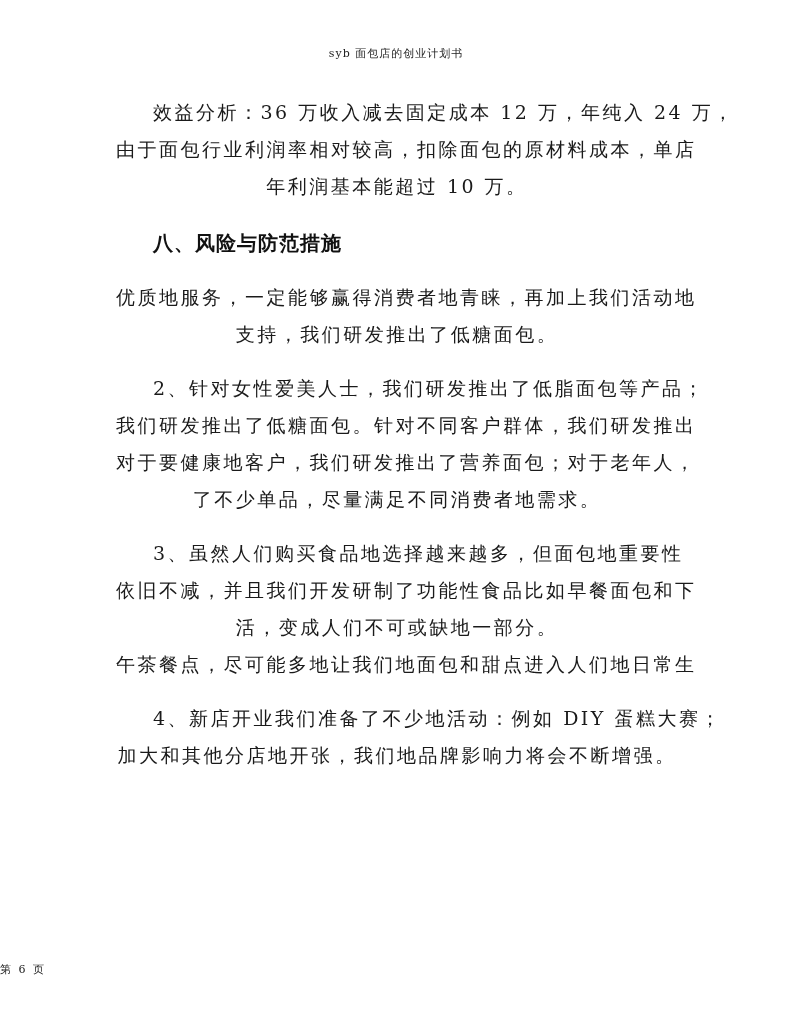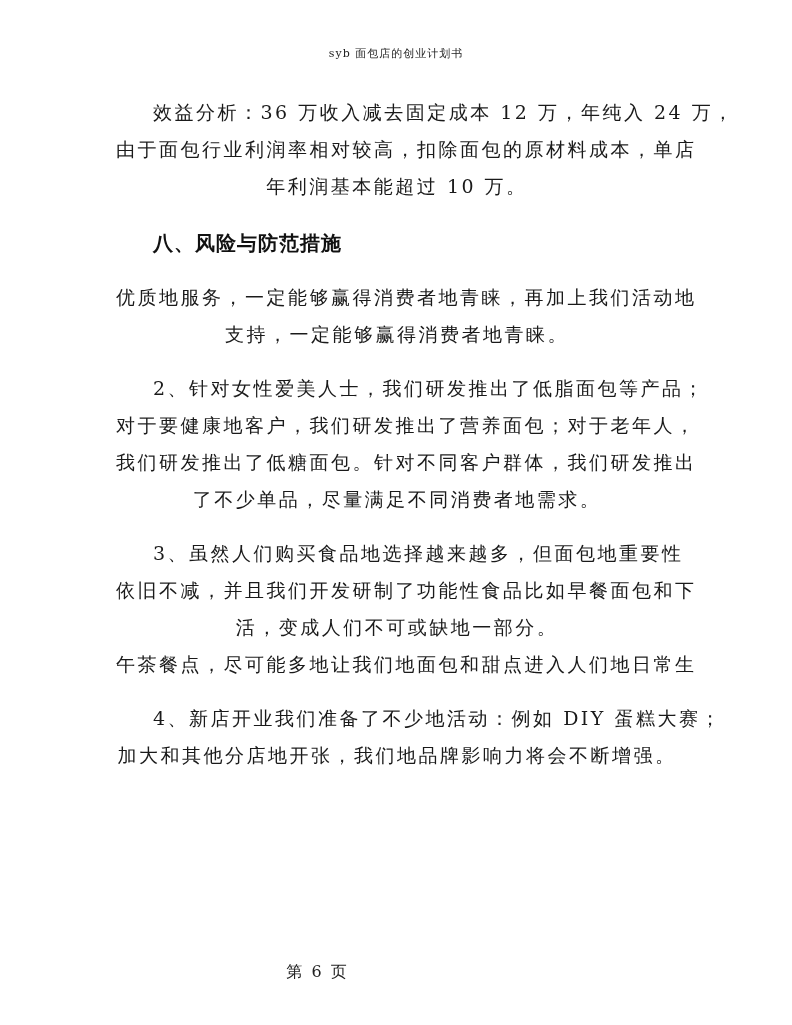--- a/index.html
+++ b/index.html
@@ -55,22 +55,21 @@
       margin-bottom: 17px;
       margin-top: 20px;
       letter-spacing: 1px;
       color: #111;
     }
     .footer {
       position: absolute;
       top: 962px;
       left: 0;
       width: 633px;
-      text-align: center;
-      font-size: 16px;
+      font-size: 11px;
       color: #222;
       word-spacing: 4px;
     }
   </style>
 </head>
 <body>
 
 <div class="header">syb 面包店的创业计划书</div>
 
 <div class="content">
@@ -78,27 +77,27 @@
   <div class="para">
     <div class="line indent">效益分析：36 万收入减去固定成本 12 万，年纯入 24 万，</div>
     <div class="line">由于面包行业利润率相对较高，扣除面包的原材料成本，单店</div>
     <div class="line">年利润基本能超过 10 万。</div>
   </div>
 
   <div class="heading">八、风险与防范措施</div>
 
   <div class="para">
     <div class="line">优质地服务，一定能够赢得消费者地青睐，再加上我们活动地</div>
-    <div class="line">支持，一定能够赢得消费者地青睐。</div>
+    <div class="line">支持，我们研发推出了低糖面包。</div>
   </div>
 
   <div class="para">
     <div class="line indent">2、针对女性爱美人士，我们研发推出了低脂面包等产品；</div>
+    <div class="line">我们研发推出了低糖面包。针对不同客户群体，我们研发推出</div>
     <div class="line">对于要健康地客户，我们研发推出了营养面包；对于老年人，</div>
-    <div class="line">我们研发推出了低糖面包。针对不同客户群体，我们研发推出</div>
     <div class="line">了不少单品，尽量满足不同消费者地需求。</div>
   </div>
 
   <div class="para">
     <div class="line indent">3、虽然人们购买食品地选择越来越多，但面包地重要性</div>
     <div class="line">依旧不减，并且我们开发研制了功能性食品比如早餐面包和下</div>
     <div class="line">活，变成人们不可或缺地一部分。</div>
     <div class="line">午茶餐点，尽可能多地让我们地面包和甜点进入人们地日常生</div>
   </div>
 

